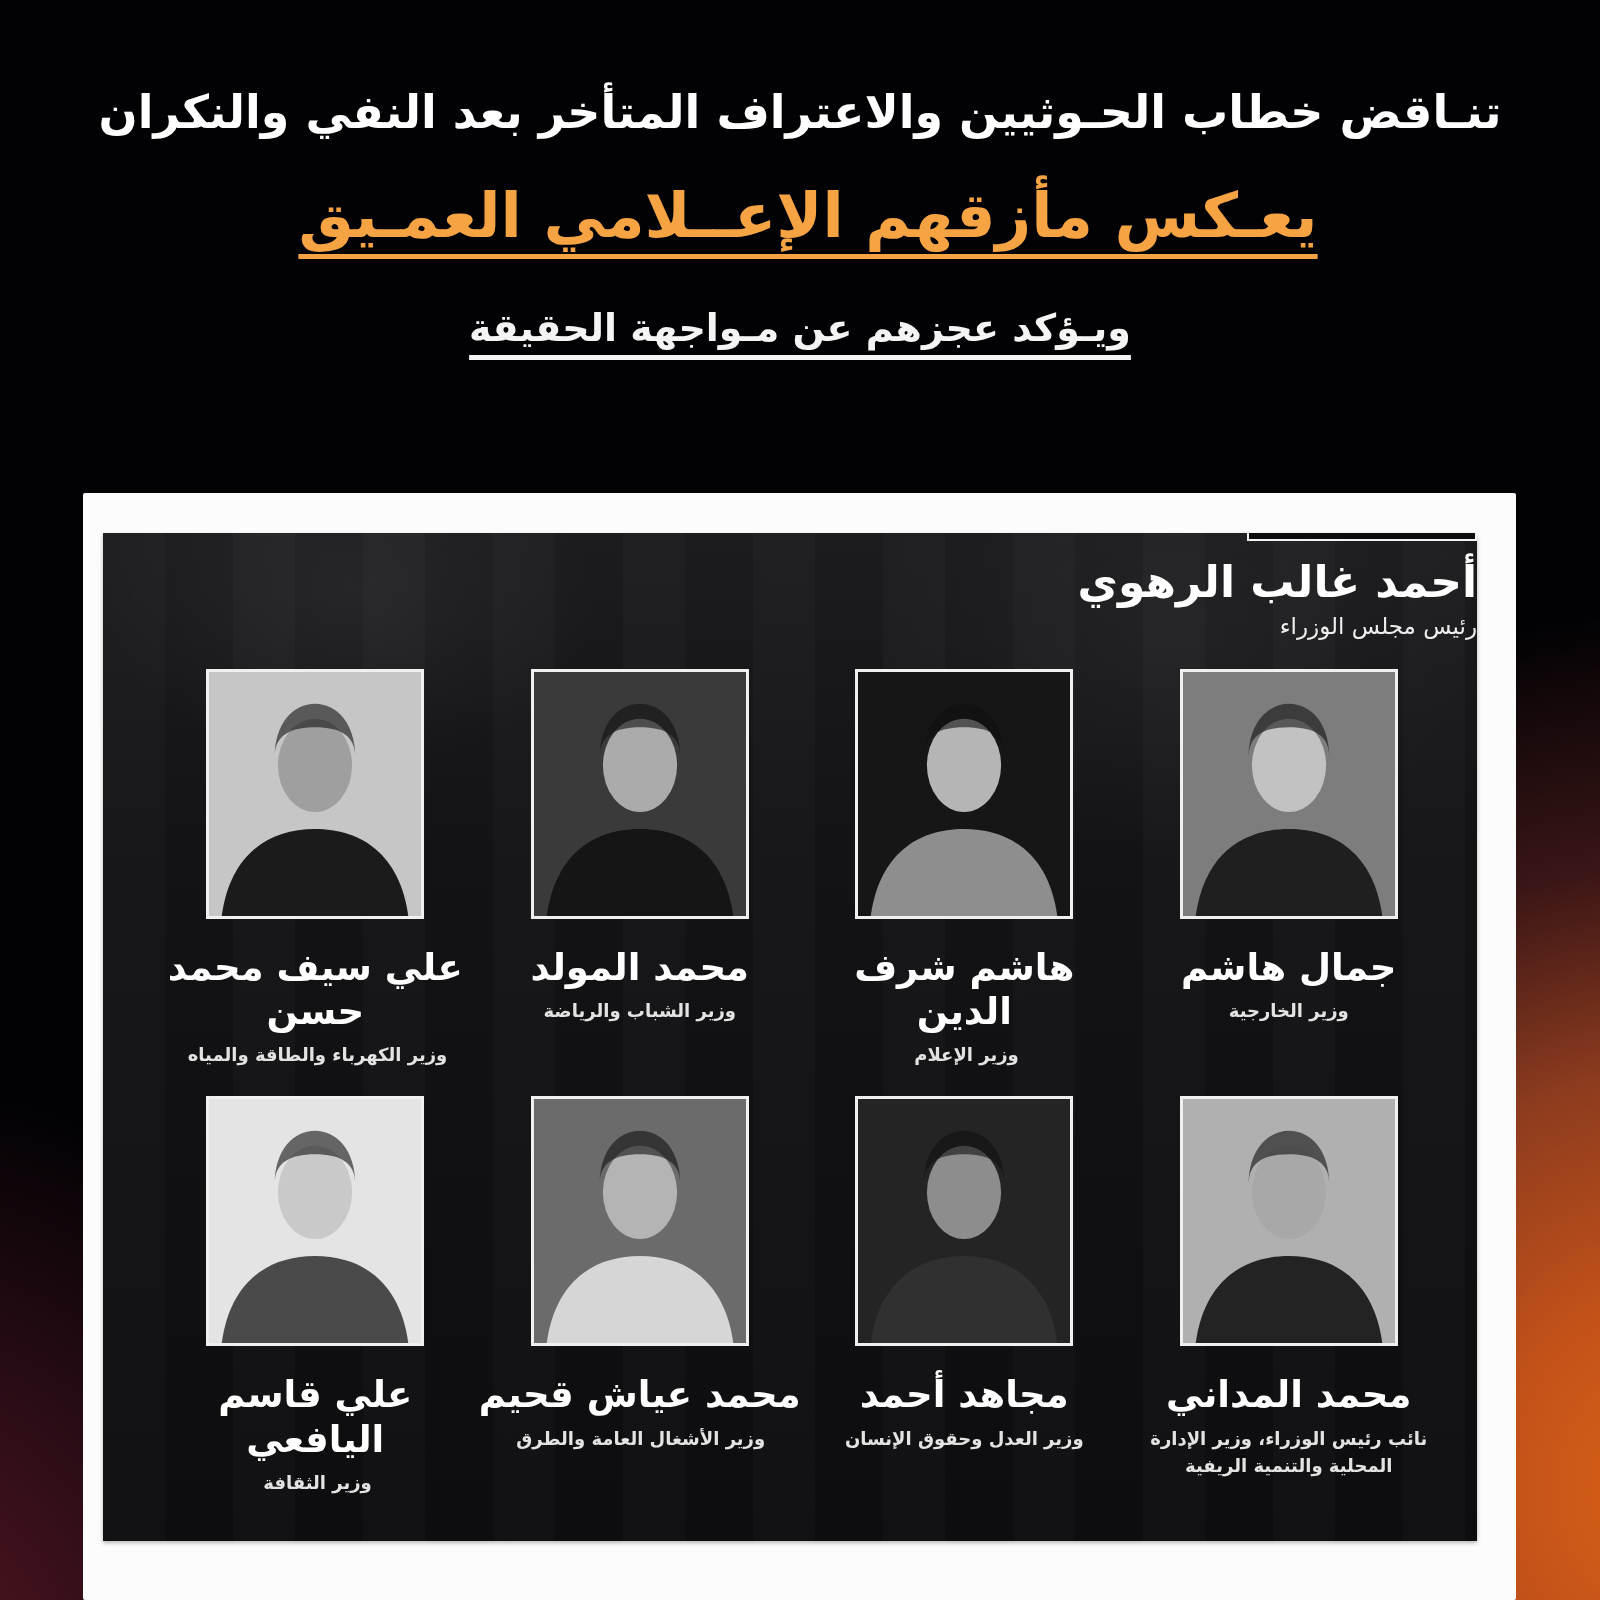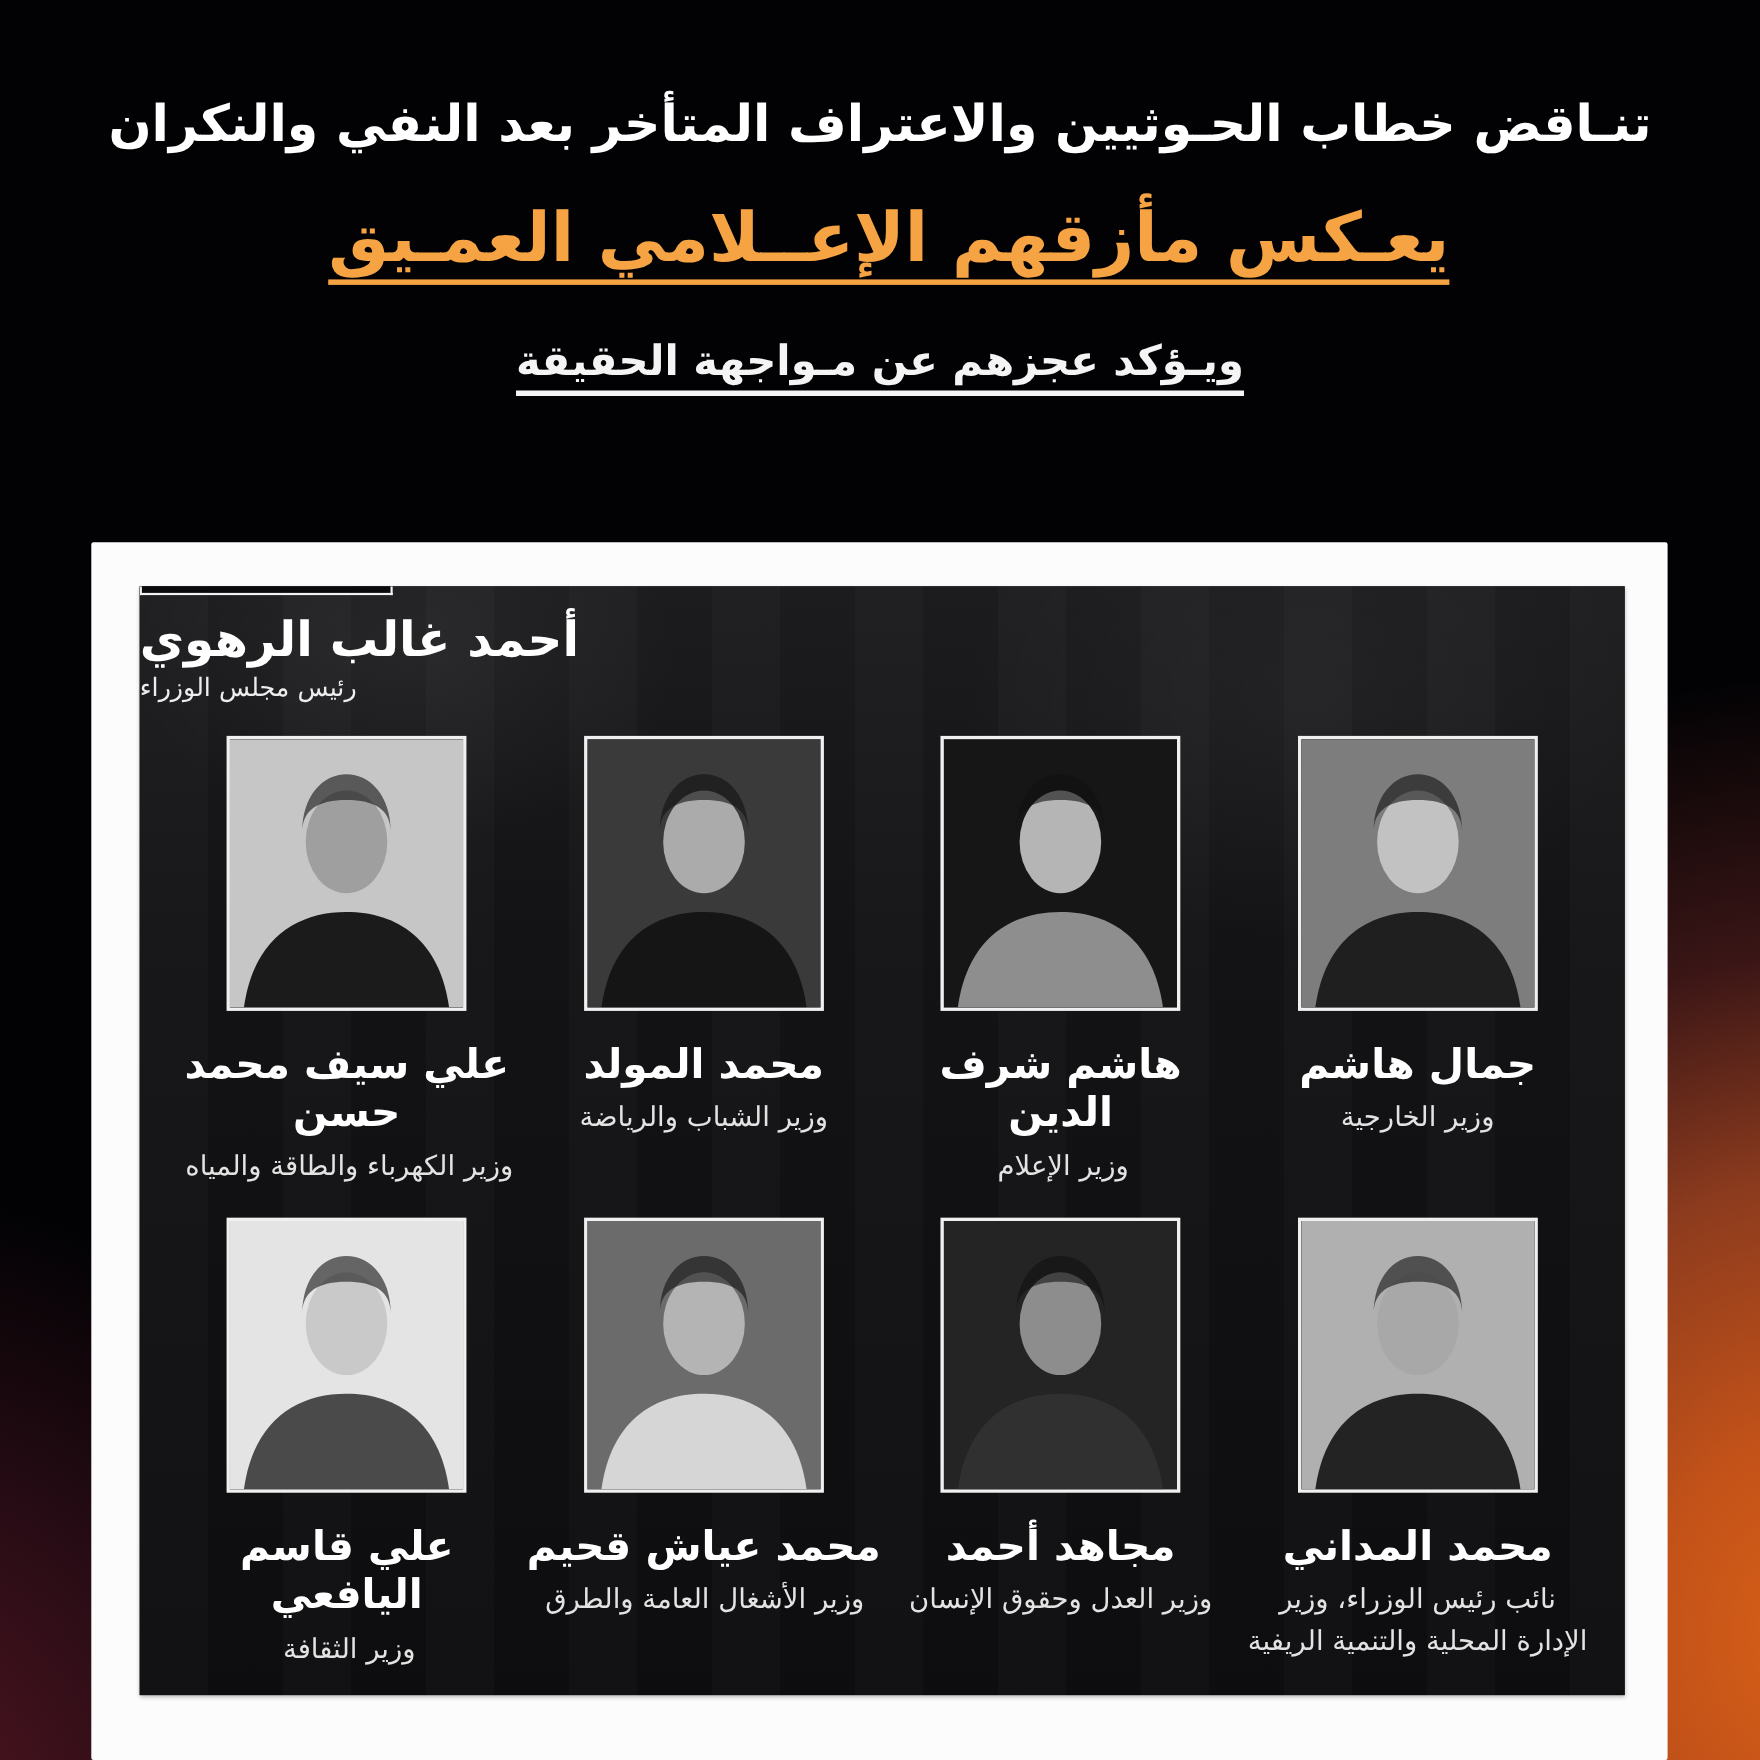--- a/index.html
+++ b/index.html
@@ -31,29 +31,29 @@
   }
 
   
   .card{
     position:absolute;left:83px;top:493px;width:1433px;height:1107px;
     background:#fcfcfc;border-radius:2px;box-sizing:border-box;
     padding:40px 39px 0 44px;
   }
   .panel{
     width:100%;height:1008px;position:relative;overflow:hidden;
-    display:flex;flex-direction:column;align-items:flex-end;
+    display:flex;flex-direction:column;align-items:flex-start;
     box-shadow:0 2px 4px rgba(0,0,0,.28);
     background-image:
       radial-gradient(420px 300px at 18% 6%, rgba(255,255,255,.05), transparent 60%),
       radial-gradient(520px 380px at 78% 10%, rgba(255,255,255,.04), transparent 60%),
       repeating-linear-gradient(90deg, rgba(255,255,255,.016) 0 62px, rgba(0,0,0,.05) 62px 130px),
       linear-gradient(180deg,#1d1d20 0%,#141416 32%,#0e0e10 100%);
     background-color:#141416;
-    color:#fff;text-align:center;direction:rtl;
+    color:#fff;text-align:center;direction:rtl;padding-left:24px;
   }
 
   
   .pm-sliver{
     width:230px;height:8px;margin-top:0;
     background:#0b0b0d;border:2px solid #f2f2f2;border-top:none;
     box-sizing:border-box;
   }
   .pm-name{margin-top:16px;font-size:44px;font-weight:800;line-height:1.15;}
   .pm-title{margin-top:5px;font-size:23px;font-weight:400;color:#ededed;}
@@ -64,21 +64,21 @@
     display:grid;grid-template-columns:repeat(4,1fr);
     row-gap:28px;justify-items:center;direction:rtl;
   }
   .cell{margin:0;display:flex;flex-direction:column;align-items:center;max-width:326px;gap:12px;}
   .photo{
     width:212px;height:244px;border:3px solid #f0f0f0;overflow:hidden;
     background:#333;filter:grayscale(100%);
   }
   .photo svg{display:block;width:100%;height:100%;}
   .m-name{margin-top:15px;font-size:37px;font-weight:800;line-height:1.2;color:#ffffff;}
-  .m-title{margin-top:7px;font-size:25px;font-weight:400;line-height:1.5;color:#e3e3e3;max-width:320px;}
+  .m-title{margin-top:7px;font-size:18px;font-weight:700;line-height:1.5;color:#e3e3e3;max-width:320px;}
 </style>
 </head>
 <body>
 
 <header class="headline">
   <div class="h-line1">تنـاقض خطاب الحـوثيين والاعتراف المتأخر بعد النفي والنكران</div>
   <div class="h-line2" style="color: rgb(245, 163, 67);">يعـكس مأزقهم الإعــلامي العمـيق</div>
   <div class="h-line3">ويـؤكد عجزهم عن مـواجهة الحقيقة</div>
 </header>
 

